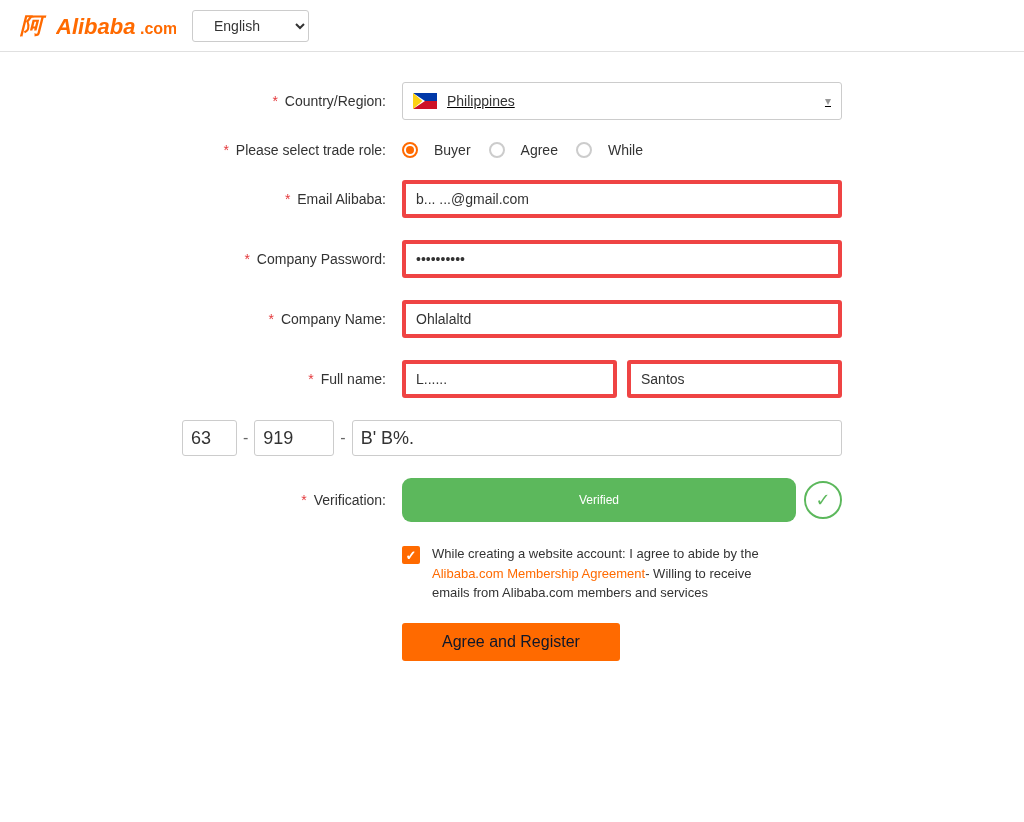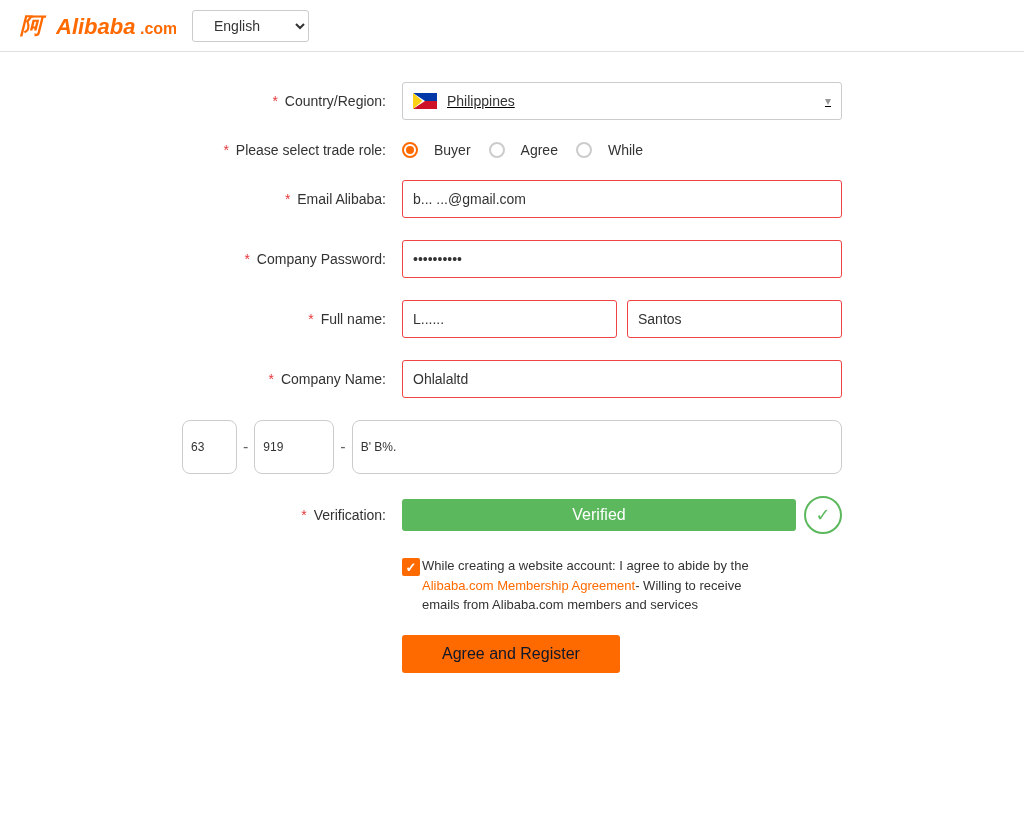--- a/index.html
+++ b/index.html
@@ -62,21 +62,21 @@
       color: #333;
       flex-shrink: 0;
     }
     .form-label .required {
       color: #e4393c;
       margin-right: 3px;
     }
     .form-input {
       flex: 1;
       height: 38px;
-      border: 1px solid #ef4444;
+      border: 4px solid #ef4444;
       border-radius: 3px;
       padding: 0 10px;
       font-size: 14px;
       color: #333;
       outline: none;
     }
     .country-select-wrapper {
       flex: 1;
       position: relative;
       text-decoration: underline;
@@ -148,70 +148,70 @@
     .full-name-row .form-input-group .form-input {
       flex: 1;
     }
     .tel-row .tel-group {
       display: flex;
       align-items: center;
       gap: 6px;
       flex: 1;
     }
     .tel-row .tel-input {
-      height: 54px;
+      height: 36px;
       border: 1px solid #ccc;
-      border-radius: 8px;
+      border-radius: 3px;
       padding: 0 8px;
-      font-size: 12px;
+      font-size: 18px;
       color: #333;
       outline: none;
     }
     .tel-row .tel-input.code { width: 55px; }
     .tel-row .tel-input.area { width: 80px; }
     .tel-row .tel-input.number { flex: 1; }
     .tel-dash {
       color: #666;
       font-size: 16px;
     }
     .verification-row .verification-group {
       display: flex;
       align-items: center;
       gap: 8px;
       flex: 1;
     }
     .verified-btn {
       flex: 1;
-      height: 32px;
+      height: 44px;
       background: #5cb85c;
       border: none;
-      border-radius: 3px;
+      border-radius: 9px;
       color: #fff;
-      font-size: 16px;
+      font-size: 12px;
       cursor: pointer;
       font-weight: 500;
     }
     .verified-icon-circle {
       width: 38px;
       height: 38px;
       border-radius: 50%;
       border: 2px solid #5cb85c;
       display: flex;
       align-items: center;
       justify-content: center;
       color: #5cb85c;
       font-size: 18px;
       flex-shrink: 0;
     }
     .agreement-row {
       margin-left: 220px;
       margin-bottom: 20px;
       display: flex;
       align-items: flex-start;
-      gap: 2px;
+      gap: 12px;
       max-width: 380px;
     }
     .checkbox-custom {
       width: 18px;
       height: 18px;
       background: #ff6a00;
       border: none;
       border-radius: 2px;
       display: flex;
       align-items: center;
@@ -327,37 +327,37 @@
 
 
     <div class="form-row">
       <div class="form-label">
         <span class="required">*</span>
         <span>Company Password:</span>
       </div>
       <input type="password" class="form-input" value="1234567890" style="">
     </div>
 
+    <div class="form-row">
+      <div class="form-label">
+        <span class="required">*</span>
+        <span>Company Name:</span>
+      </div>
+      <input type="text" class="form-input" value="Ohlalaltd" style="">
+    </div>
+
     <div class="form-row full-name-row">
       <div class="form-label">
         <span class="required">*</span>
         <span>Full name:</span>
       </div>
       <div class="form-input-group">
         <input type="text" class="form-input" value="L......" style="">
         <input type="text" class="form-input" value="Santos" style="">
       </div>
-    </div>
-
-    <div class="form-row">
-      <div class="form-label">
-        <span class="required">*</span>
-        <span>Company Name:</span>
-      </div>
-      <input type="text" class="form-input" value="Ohlalaltd" style="">
     </div>
 
     <div class="form-row tel-row">
       <div class="tel-group">
         <input type="text" class="tel-input code" value="63" style="">
         <span class="tel-dash">-</span>
         <input type="text" class="tel-input area" value="919" style="">
         <span class="tel-dash">-</span>
         <input type="text" class="tel-input number" value="B' B%." style="">
       </div>

